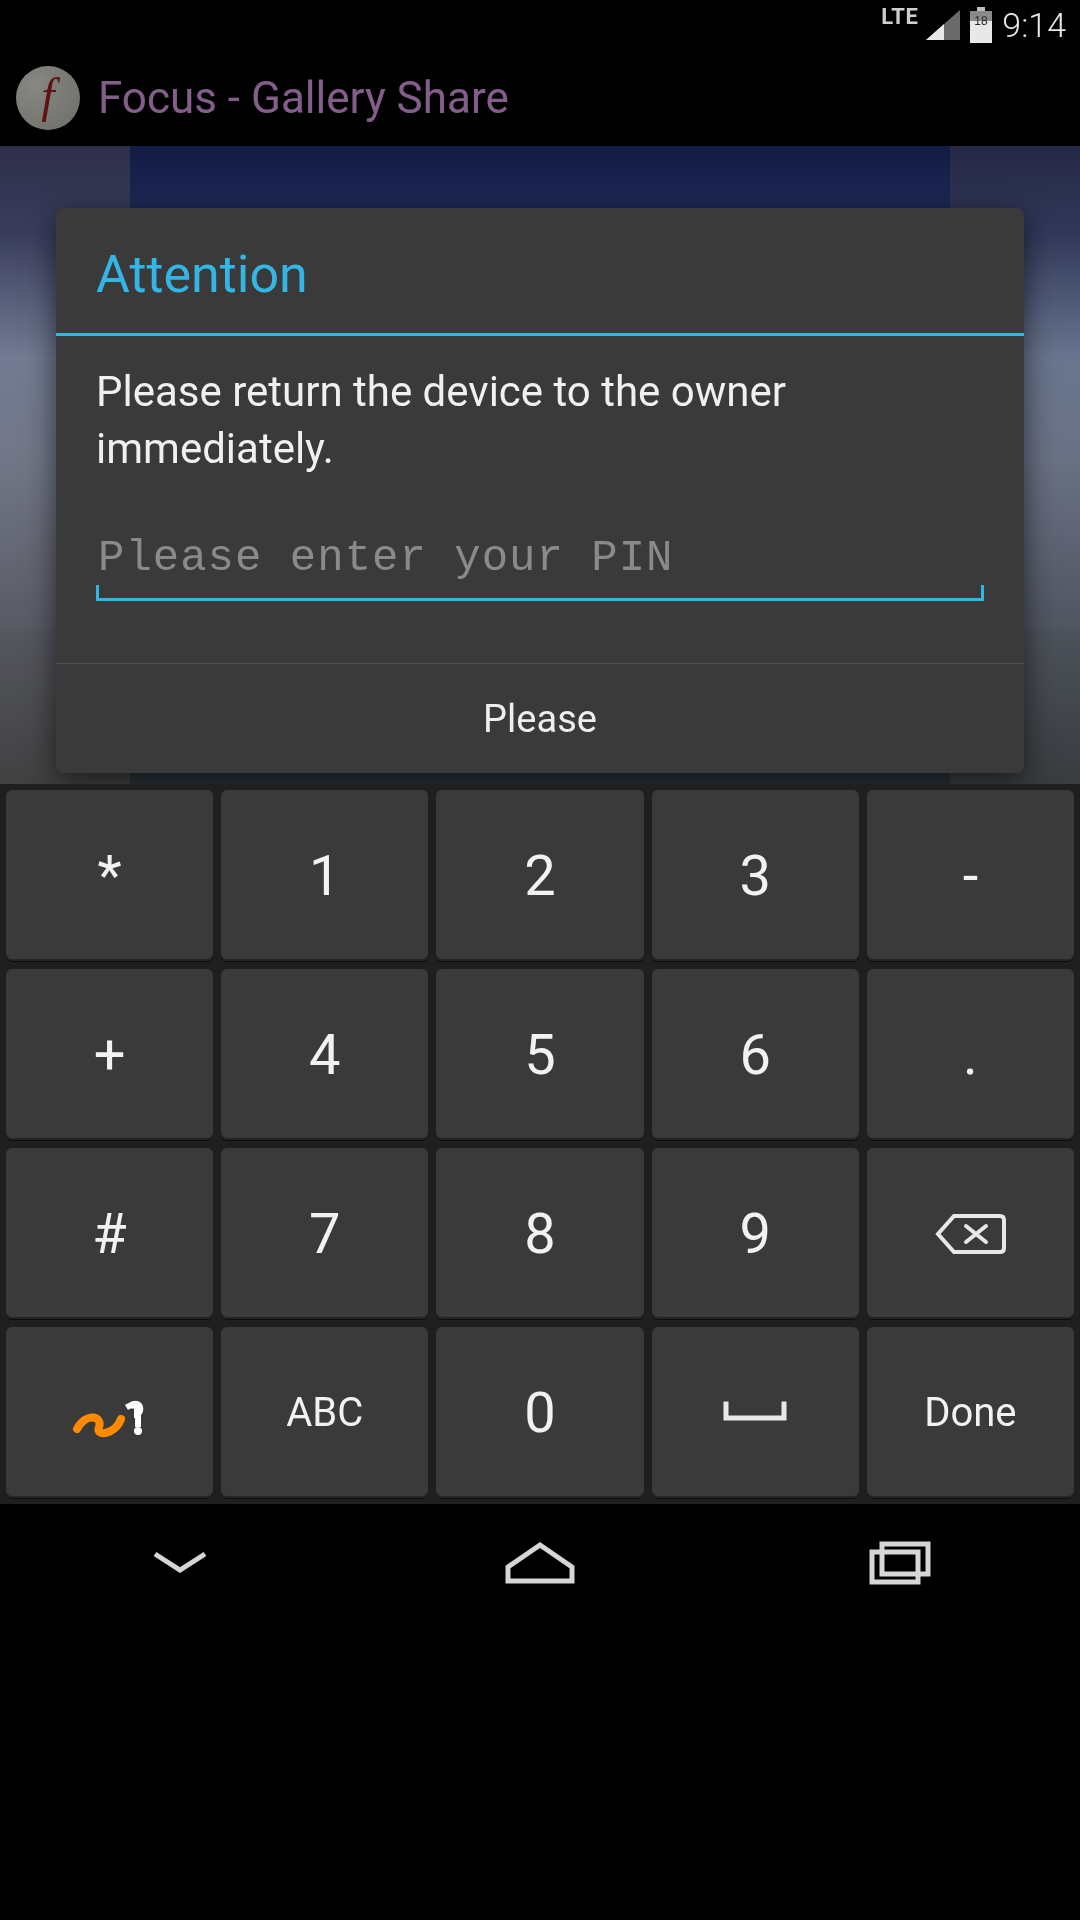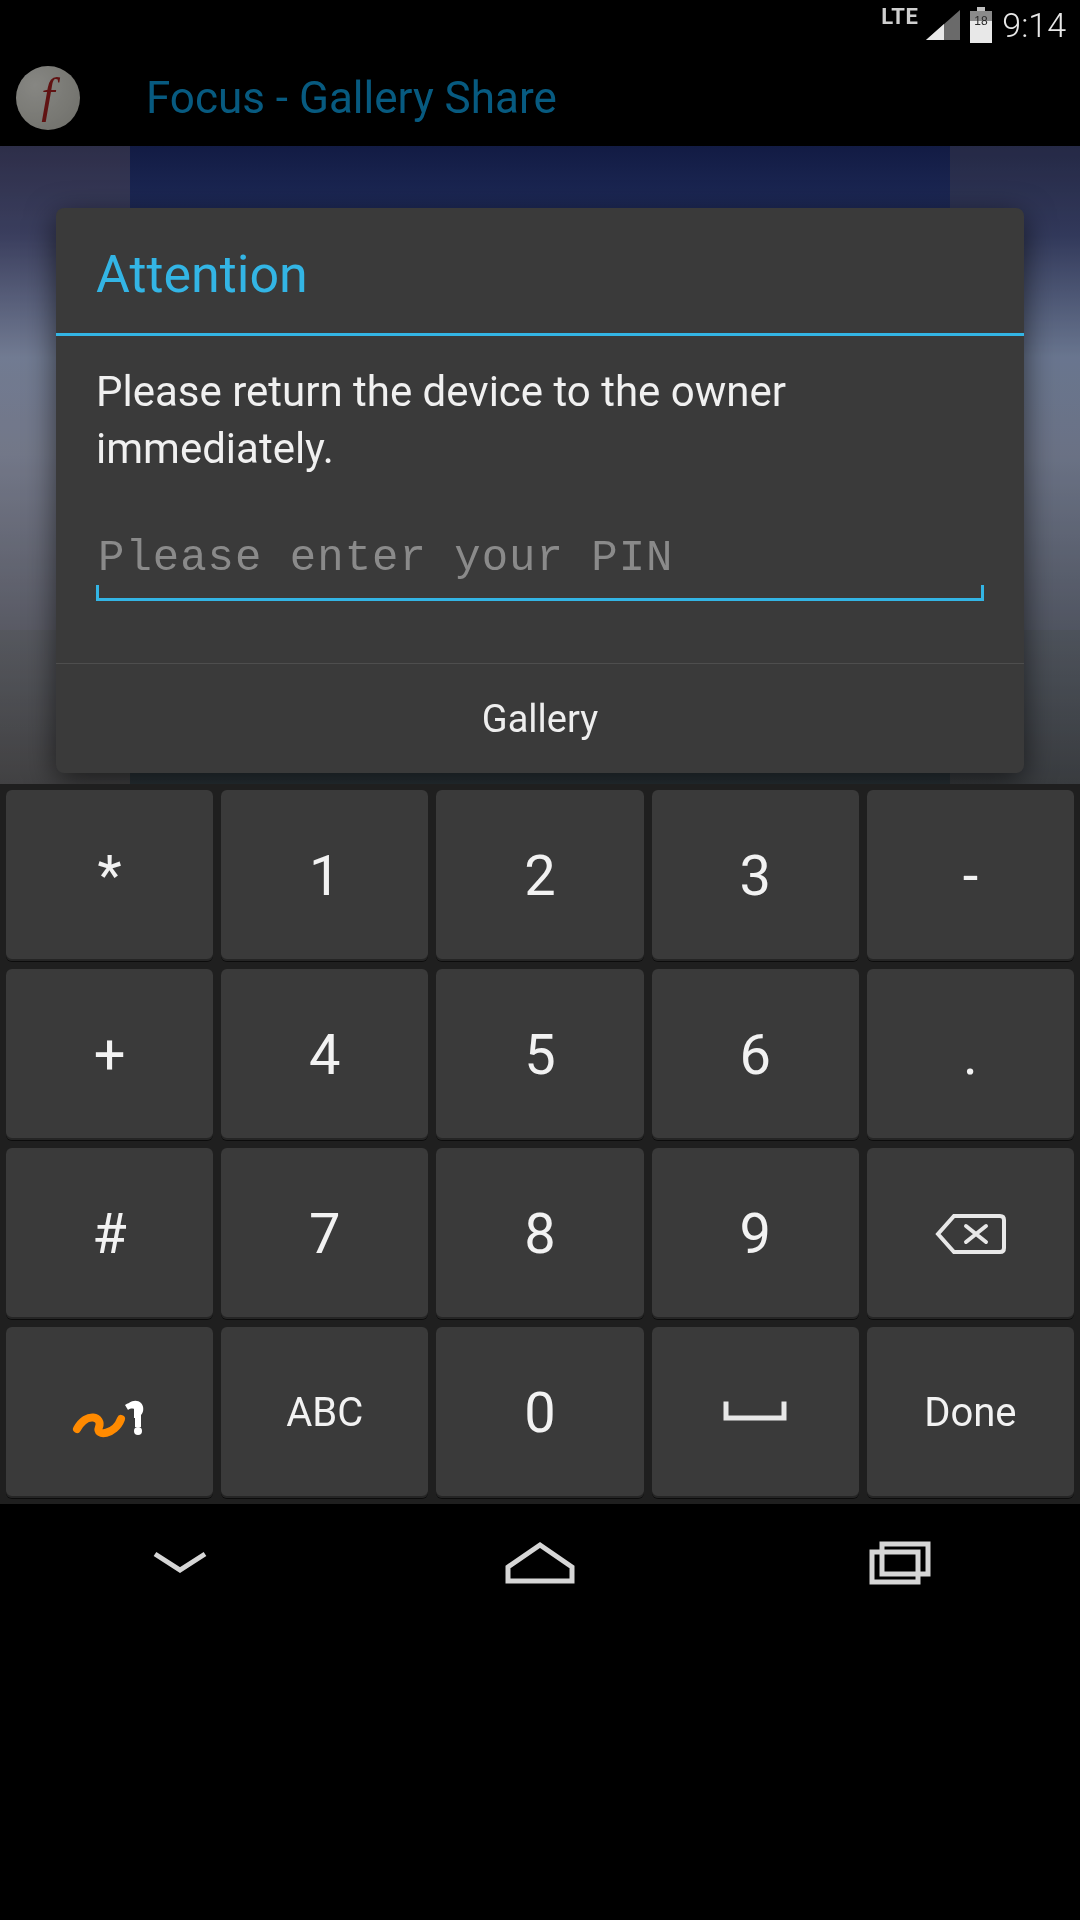--- a/index.html
+++ b/index.html
@@ -8,21 +8,21 @@
   
   .status-bar { position:absolute; top:0; left:0; right:0; height:50px; display:flex; justify-content:flex-end; align-items:center; padding-right:14px; gap:8px; color:#e8e8e8; font-size:34px; }
   .status-bar .lte { font-size:22px; font-weight:700; letter-spacing:0.5px; color:#cfcfcf; align-self:flex-start; margin-top:4px; }
   .status-bar .time { font-weight:300; }
   .battery { display:inline-flex; align-items:center; }
   .signal svg, .battery svg { display:block; }
   
   .app-bar { position:absolute; top:50px; left:0; right:0; height:96px; display:flex; align-items:center; padding-left:16px; gap:18px; opacity:0.55; }
   .app-icon { width:64px; height:64px; border-radius:50%; background:radial-gradient(circle at 30% 30%, #f5f5ee, #c9c9bf); display:flex; align-items:center; justify-content:center; }
   .app-icon span { font-family:"Times New Roman",serif; font-style:italic; font-size:48px; color:#b02222; line-height:1; transform:translateY(-2px); }
-  .app-title { font-size:44px; color:#0ea5e9; font-weight:400;margin-left:48px; }
+  .app-title { font-size:44px; color:#f0abfc; font-weight:400; }
   
   .photo-bg { position:absolute; top:146px; left:0; right:0; height:880px;
     background:
       linear-gradient(to bottom,
         rgba(20,30,75,0.9) 0%, rgba(40,55,110,0.85) 10%,
         rgba(130,155,200,0.8) 24%, rgba(150,170,210,0.7) 35%,
         rgba(0,0,0,1) 100%);
   }
   .photo-bg::before{
     content:""; position:absolute; inset:0;
@@ -103,21 +103,21 @@
       <div class="dialog-message">Please return the device to the owner immediately.</div>
       <div class="pin-field">
         <input class="pin-input" type="text" placeholder="Please enter your PIN" style="">
         <div class="pin-underline">
             <div class="bar"></div>
           </div>
       </div>
       <div class="dialog-spacer"></div>
     </div>
     <div class="dialog-buttons">
-      <div class="btn">Gallery</div>
+      <div class="btn">Please</div>
     </div>
   </div>
 
   <div class="keyboard">
     <div class="krow">
       <div class="key">*</div>
       <div class="key">1</div>
       <div class="key">2</div>
       <div class="key">3</div>
       <div class="key">-</div>

